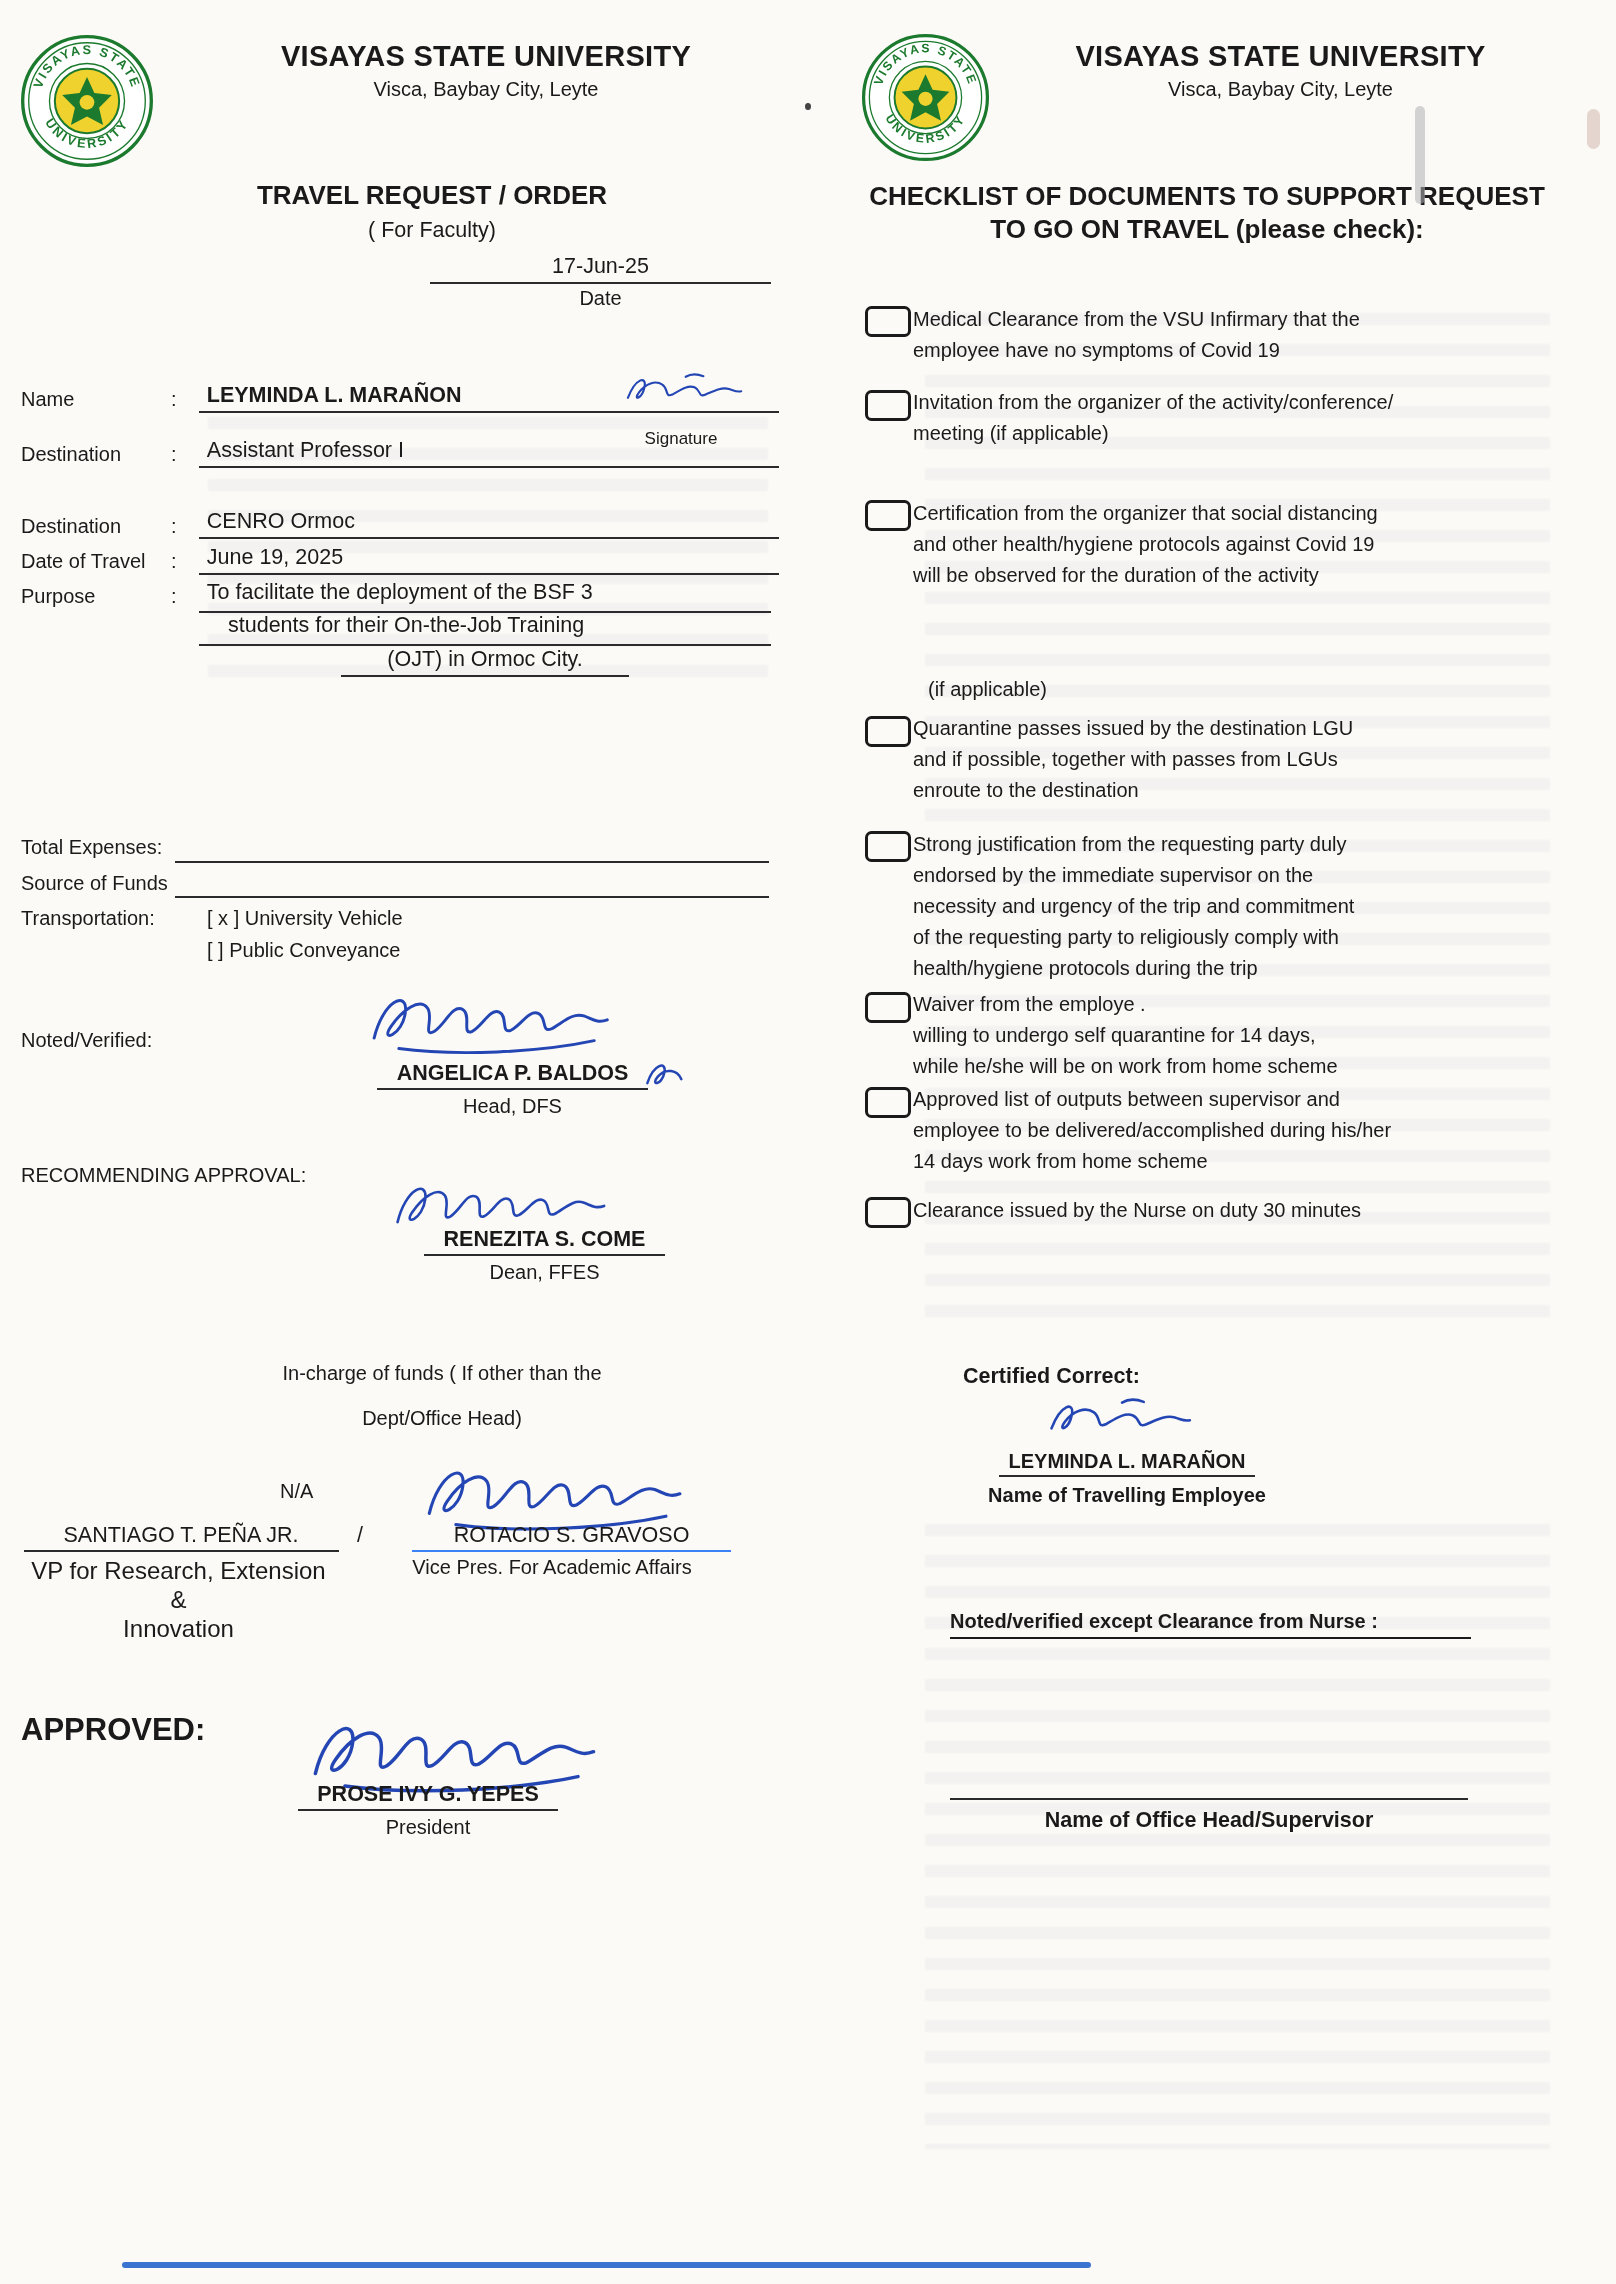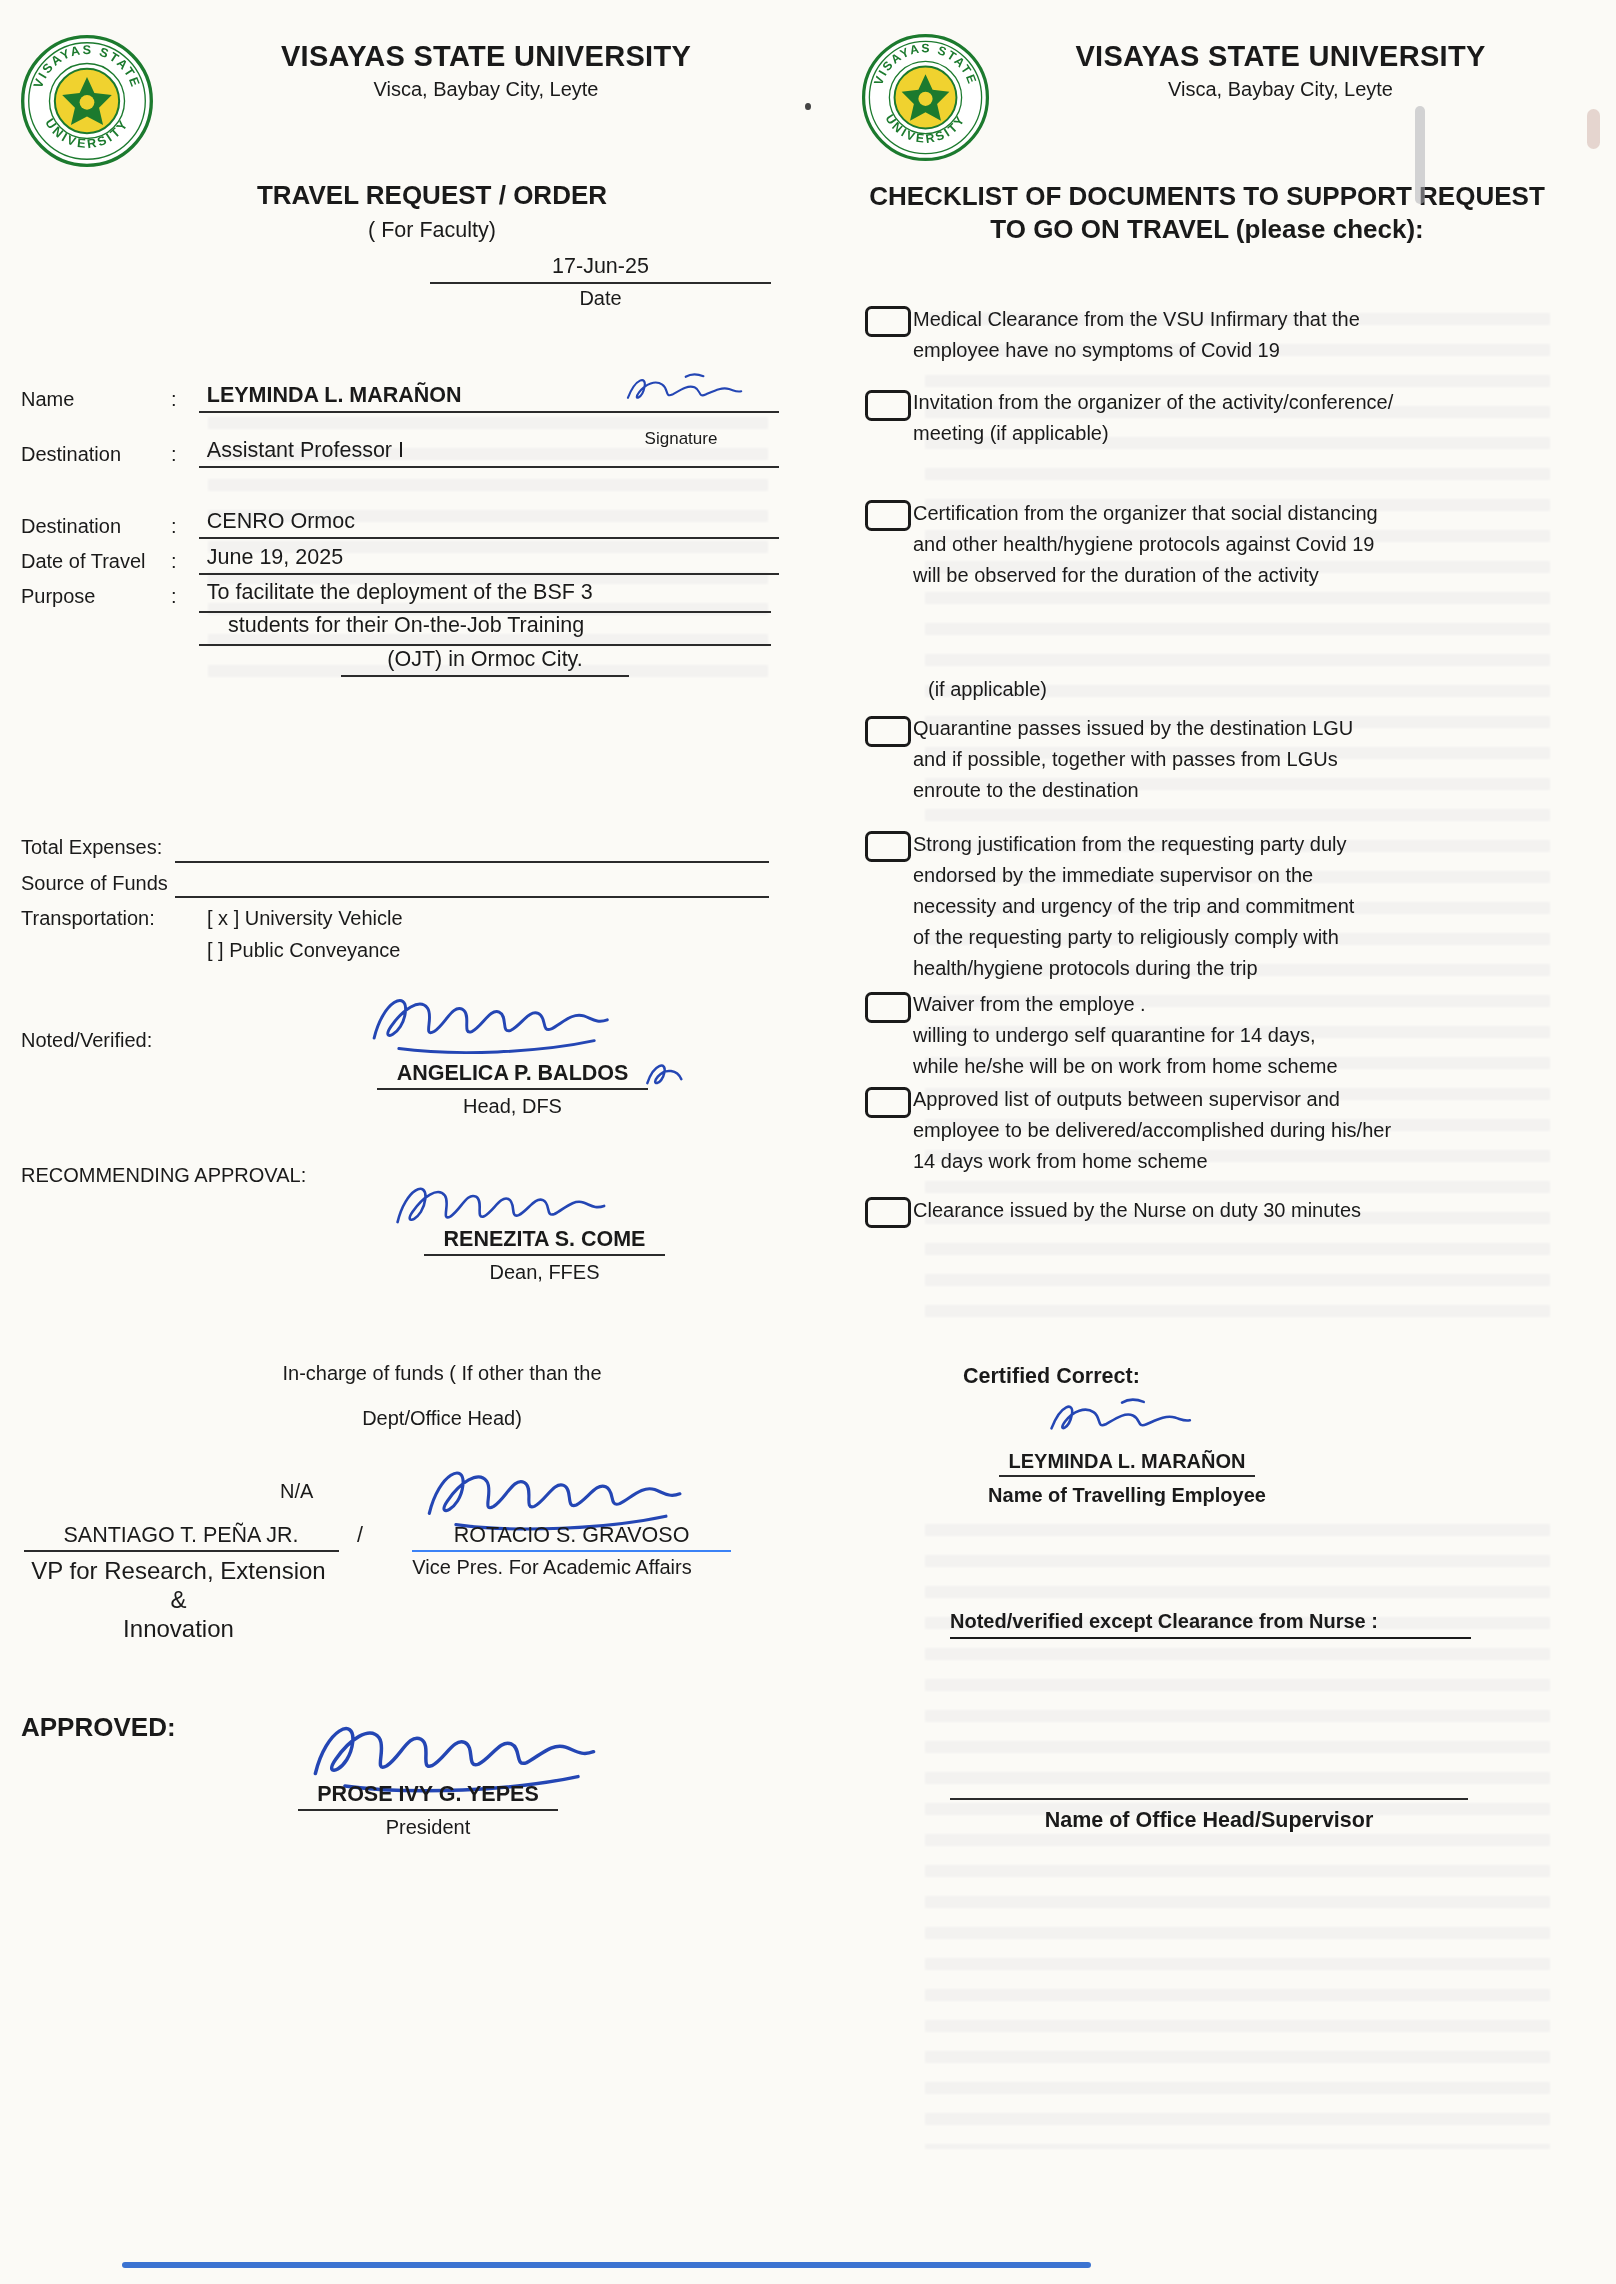--- a/index.html
+++ b/index.html
@@ -144,21 +144,21 @@
   </svg>
   <span class="abs c" style="left:23.5px;top:1523px;width:315px;font-size:21.5px;border-bottom:2px solid #2b2b2b;padding-bottom:2px;">SANTIAGO T. PEÑA JR.</span>
   <span class="abs" style="left:357px;top:1523px;font-size:21.5px;">/</span>
   <span class="abs c" style="left:412px;top:1523px;width:319px;font-size:21.5px;border-bottom:2px solid #3b82f6;padding-bottom:2px;">ROTACIO S. GRAVOSO</span>
   <div class="abs c" style="left:22px;top:1556px;width:313px;font-size:24px;line-height:29px;">
     <div>VP for Research, Extension &amp;</div>
     <div>Innovation</div>
   </div>
   <div class="abs c" style="left:368px;top:1556px;width:368px;font-size:20px;">Vice Pres. For Academic Affairs</div>
 
-  <span class="abs b" style="left:21px;top:1712px;font-size:26px;">APPROVED:</span>
+  <span class="abs b" style="left:21px;top:1712px;font-size:31px;">APPROVED:</span>
   <svg class="abs sig" style="left:293px;top:1702px;" width="326" height="101" viewBox="0 0 390 130">
     <path d="M14,92 C28,34 66,18 62,52 C58,88 22,100 40,74 C58,48 84,30 96,46 C106,60 88,92 106,82 C124,70 134,40 150,48 C164,56 148,88 164,82 C180,74 192,46 206,52 C220,58 208,86 224,80 C240,72 252,48 266,54 C280,60 270,84 286,78 C302,70 318,52 336,58 C348,62 356,70 372,64"></path>
     <path d="M52,108 C140,120 268,114 352,96"></path>
   </svg>
   <div class="abs c" style="left:257px;top:1782px;width:342px;">
     <span class="signame">PROSE IVY G. YEPES</span>
     <div class="sigtitle">President</div>
   </div>
 
   <svg class="abs" style="left:861px;top:33px" width="129" height="129" viewBox="0 0 200 200">

